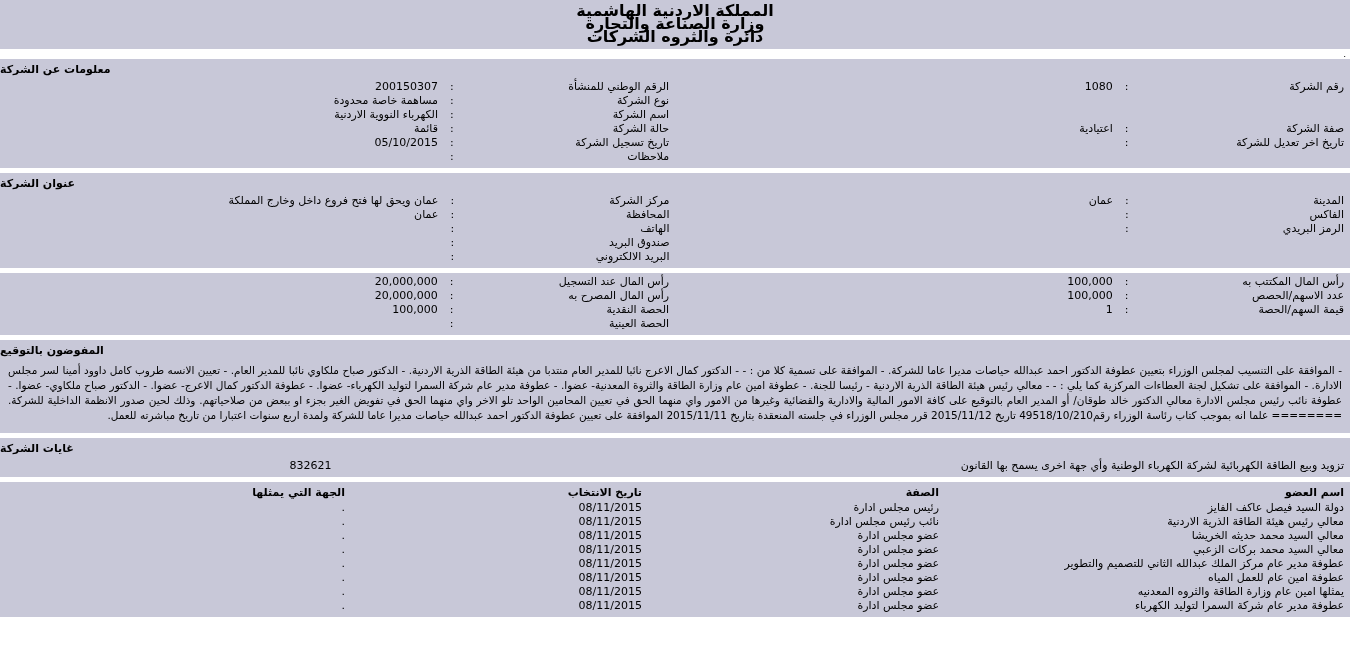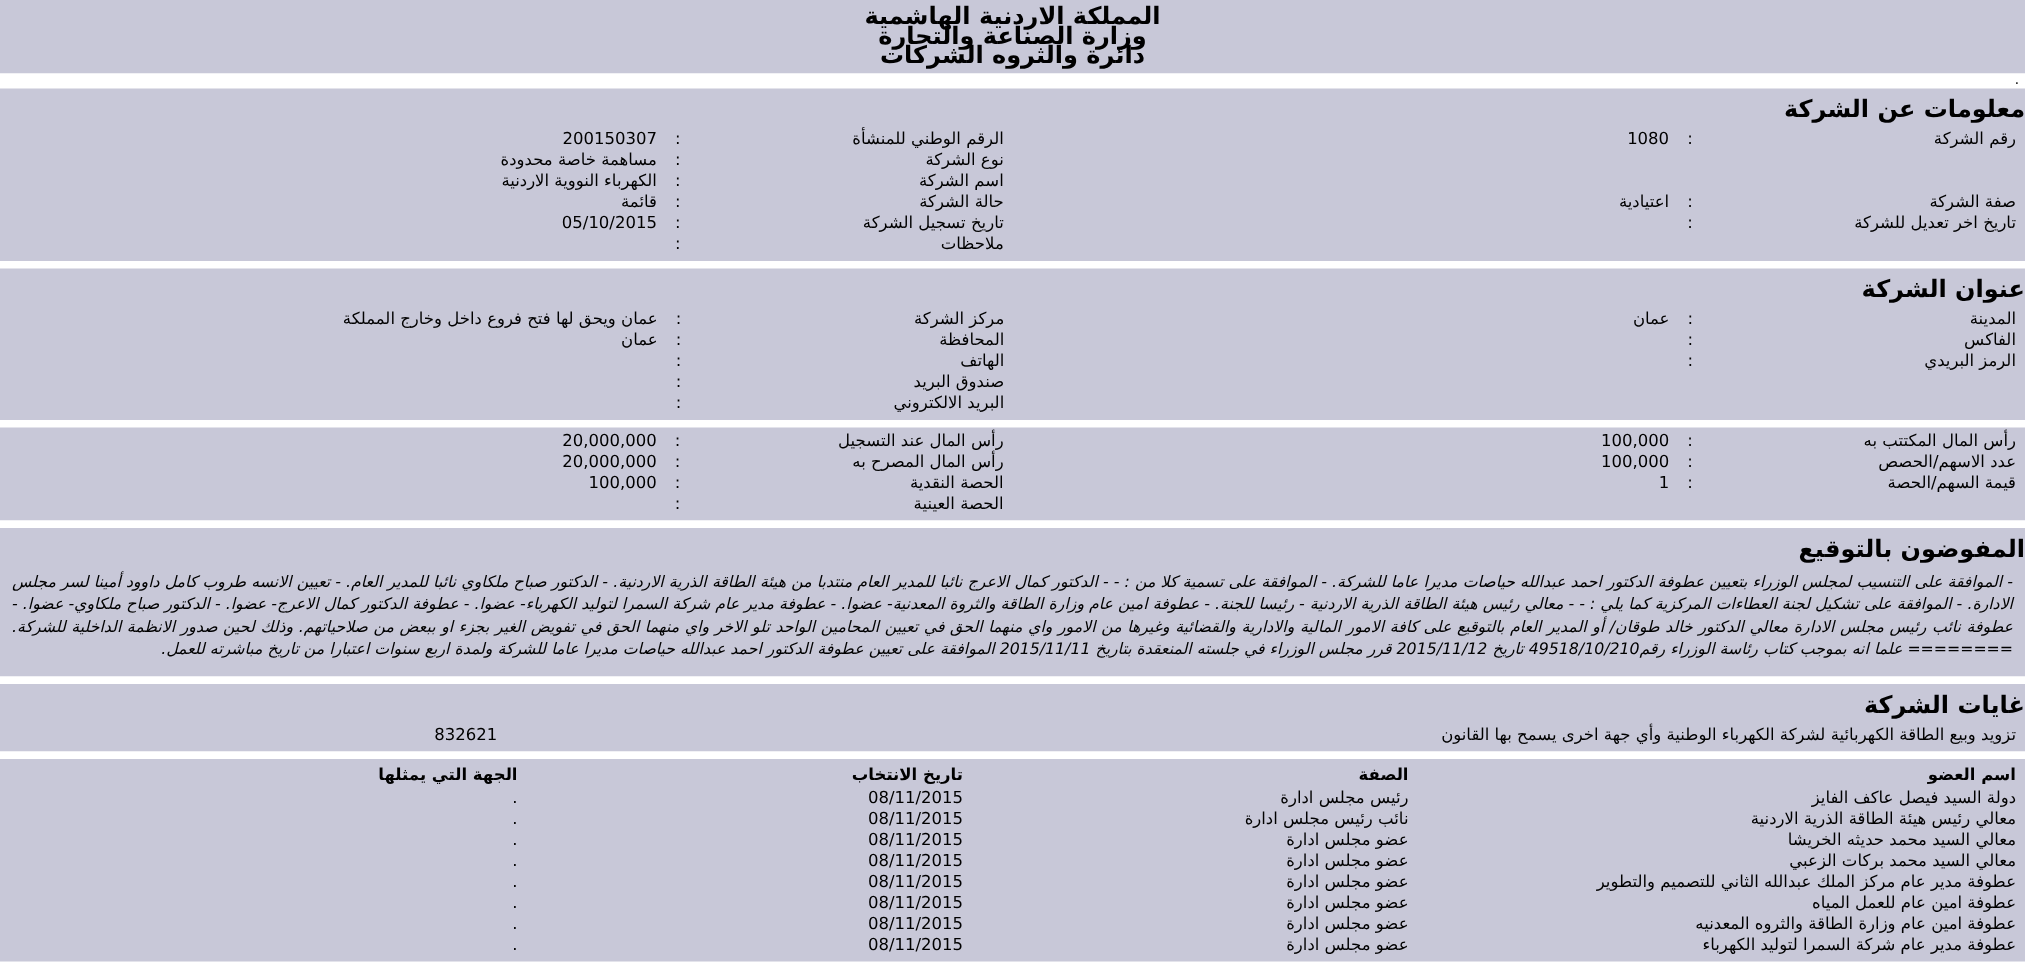--- a/index.html
+++ b/index.html
@@ -31,23 +31,23 @@
     font-size: 9px;
     padding: 0 4px;
     height: 10px;
   }
   .section {
     background: #c8c8d8;
     padding: 2px 0 4px 0;
     margin: 0;
   }
   .section-title {
-    text-align: right;
+    text-align: left;
     font-weight: bold;
-    font-size: 16px;
+    font-size: 11px;
     padding: 2px 0 4px 0;
   }
   table.grid {
     width: 100%;
     border-collapse: collapse;
     font-size: 11px;
   }
   table.grid td {
     padding: 0 6px;
     vertical-align: top;
@@ -71,21 +71,20 @@
   .leftcol-label { text-align: right; width: 16%; }
   .leftcol-colon { text-align: left; width: 1%; }
   .leftcol-val  { text-align: right; width: 33%; }
 
   .paragraph {
     text-align: justify;
     line-height: 15px;
     font-size: 10.5px;
     padding: 2px 8px 6px 8px;
     direction: rtl;
-    font-style: italic;
   }
   .goals-row td { padding: 1px 8px; }
   .board-table {
     width: 100%;
     border-collapse: collapse;
     font-size: 11px;
   }
   .board-table th {
     font-weight: bold;
     font-size: 11px;
@@ -324,21 +323,21 @@
           <td class="c-center">08/11/2015</td>
           <td class="c-center">.</td>
         </tr>
         <tr>
           <td class="c-right">عطوفة امين عام للعمل المياه</td>
           <td class="c-center">عضو مجلس ادارة</td>
           <td class="c-center">08/11/2015</td>
           <td class="c-center">.</td>
         </tr>
         <tr>
-          <td class="c-right">عطوفة امين عام وزارة الطاقة والثروه المعدنيه</td>
+          <td class="c-right">يمثلها امين عام وزارة الطاقة والثروه المعدنيه</td>
           <td class="c-center">عضو مجلس ادارة</td>
           <td class="c-center">08/11/2015</td>
           <td class="c-center">.</td>
         </tr>
         <tr>
           <td class="c-right">عطوفة مدير عام شركة السمرا لتوليد الكهرباء</td>
           <td class="c-center">عضو مجلس ادارة</td>
           <td class="c-center">08/11/2015</td>
           <td class="c-center">.</td>
         </tr>

